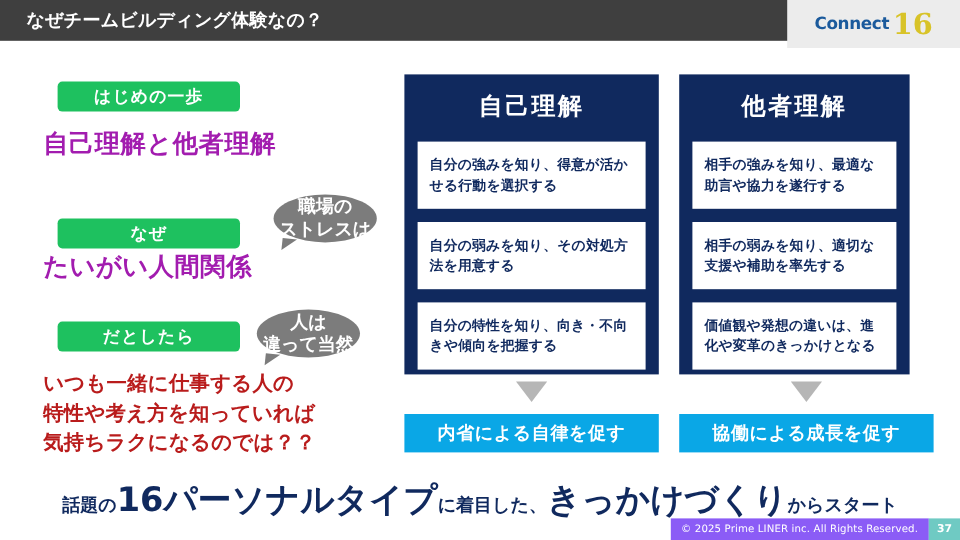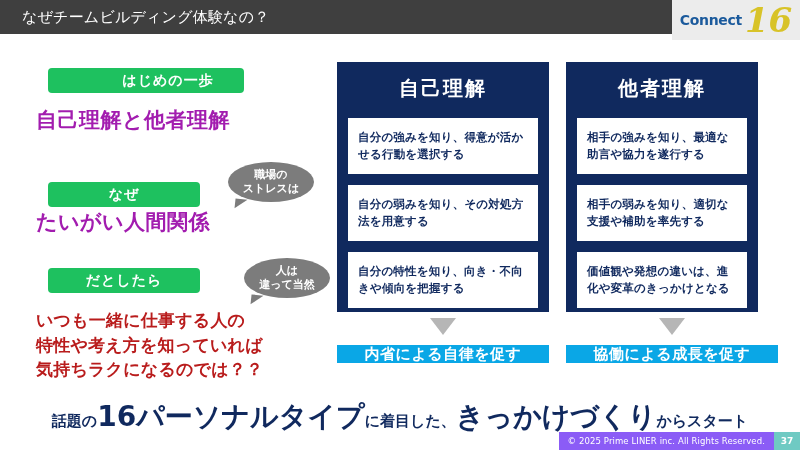--- a/index.html
+++ b/index.html
@@ -26,45 +26,44 @@
     width: 800px; height: 34px;
     background: #3f3f3f;
   }
   .titlebar-text {
     position: absolute;
     left: 22px; top: 0;
     height: 47px;
     line-height: 34px;
     color: #ffffff;
     font-size: 15px;
-    font-weight: normal;
+    font-weight: bold;
     letter-spacing: 0.2px;
     white-space: nowrap;
   }
   .logo-plate {
     position: absolute;
     right: 0; top: 0;
-    width: 128px; height: 40px;
+    width: 144px; height: 40px;
     background: #ececec;
     display: flex;
     align-items: center;
     justify-content: center;
   }
   .logo-connect {
     color: #1b5a9c;
     font-size: 14px;
     font-weight: bold;
     letter-spacing: -0.3px;
     font-family: "DejaVu Sans", "Liberation Sans", sans-serif;
   }
   .logo-16 {
     color: #d8c328;
-    font-size: 34px;
-    font-weight: bold;
-    font-style: italic;
+    font-size: 24px;
+    font-weight: bold;
     line-height: 1;
     margin-left: 3px;
     font-family: "DejaVu Serif", "Liberation Serif", serif;
   }
 
   
   .pill {
     position: absolute;
     height: 25px;
     background: #1ec15f;
@@ -95,21 +94,21 @@
   }
 
   
   .bubble {
     position: absolute;
     width: 86px;
     height: 40px;
     background: #7c7c7c;
     border-radius: 50%;
     color: #ffffff;
-    font-size: 11px;
+    font-size: 15px;
     font-weight: bold;
     line-height: 1.25;
     display: flex;
     flex-direction: column;
     align-items: center;
     justify-content: center;
     text-align: center;
   }
   .bubble .tail {
     position: absolute;
@@ -164,21 +163,21 @@
     width: 0; height: 0;
     border-left: 13px solid transparent;
     border-right: 13px solid transparent;
     border-top: 17px solid #b6b6b6;
   }
 
   
   .resultbar {
     position: absolute;
     top: 345px;
-    height: 18px;
+    height: 32px;
     background: #0aa7e6;
     color: #ffffff;
     font-size: 15px;
     font-weight: bold;
     display: flex;
     align-items: center;
     justify-content: center;
     letter-spacing: 0.5px;
   }
 
@@ -230,35 +229,35 @@
 <div id="slide">
 
   <div class="titlebar"></div>
   <div class="titlebar-text">なぜチームビルディング体験なの？</div>
 
   <div class="logo-plate">
     <span class="logo-connect">Connect</span>
     <span class="logo-16">16</span>
   </div>
 
-  <div class="pill" style="left:48px; top:68px; width:152px;padding-left:44px;">はじめの一歩</div>
+  <div class="pill" style="left:48px; top:68px; width:152px;">はじめの一歩</div>
   <div class="lead" style="left:36px; top:106px;">自己理解と他者理解</div>
 
   <div class="pill" style="left:48px; top:182px; width:152px;">なぜ</div>
   <div class="lead" style="left:36px; top:208px;">たいがい人間関係</div>
 
   <div class="pill" style="left:48px; top:268px; width:152px;">だとしたら</div>
 
   <div class="bubble" style="left:228px; top:162px;">
     <span>職場の</span>
     <span>ストレスは</span>
     <span class="tail"></span>
   </div>
 
-  <div class="bubble" style="left:244px; top:258px;">
+  <div class="bubble" style="left:214px; top:258px;">
     <span>人は</span>
     <span>違って当然</span>
     <span class="tail"></span>
   </div>
 
   <div class="body-lines" style="left:36px; top:308px;">
     <div>いつも一緒に仕事する人の</div>
     <div>特性や考え方を知っていれば</div>
     <div>気持ちラクになるのでは？？</div>
   </div>

